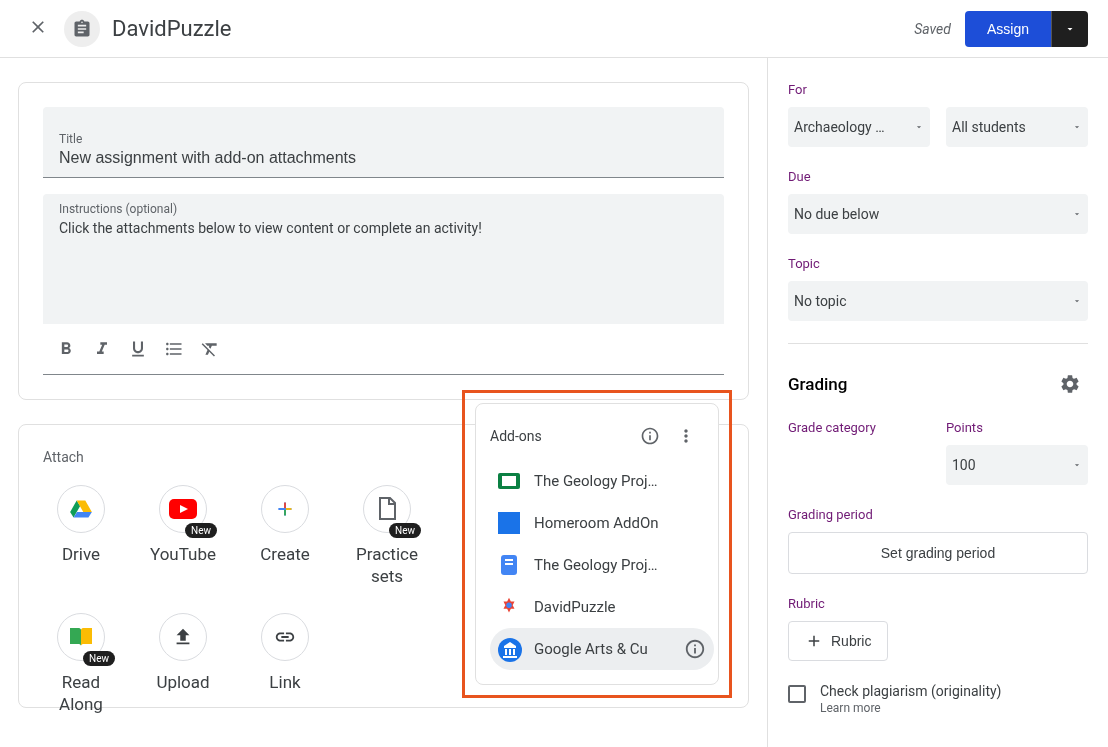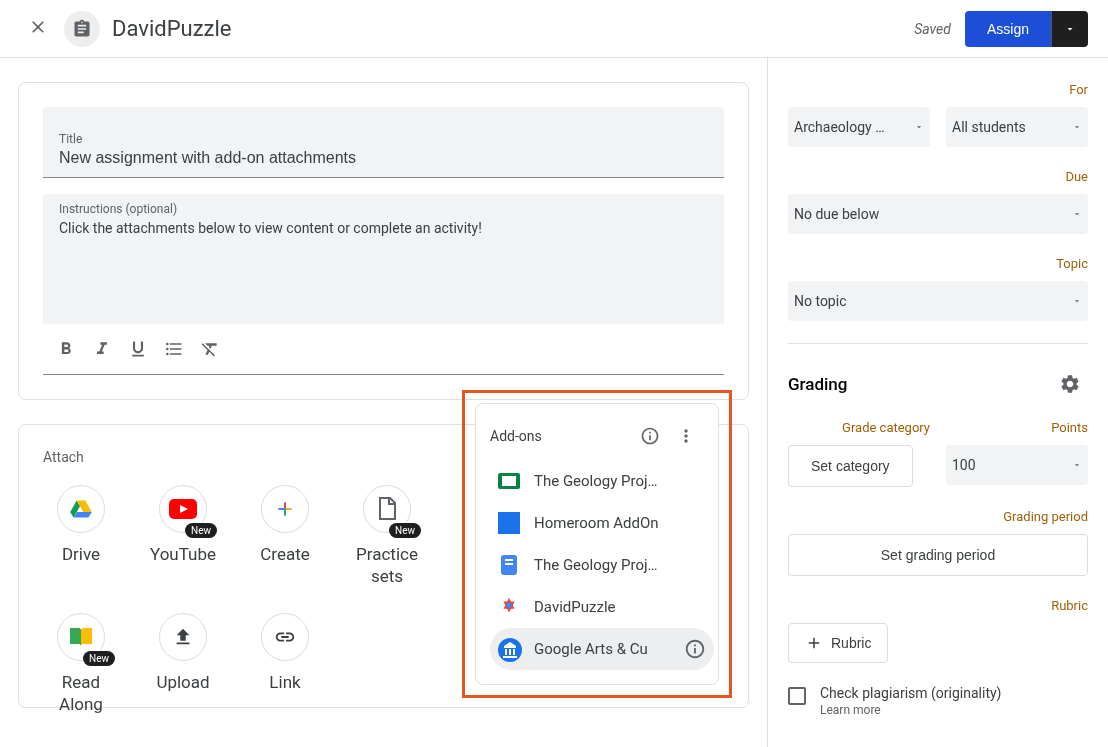--- a/index.html
+++ b/index.html
@@ -56,21 +56,21 @@
 .addons-list::-webkit-scrollbar { width: 10px; }
 .addons-list::-webkit-scrollbar-thumb { background: #bbb; border-radius: 5px; }
 .addon-item { display: flex; align-items: center; padding: 10px 8px; border-radius: 22px; cursor: pointer; gap: 14px; }
 .addon-item.hover { background: #eceef0; }
 .addon-icon { width: 22px; height: 22px; flex-shrink: 0; }
 .addon-label { font-size: 15px; color: #3c4043; white-space: nowrap; overflow: hidden; text-overflow: ellipsis; flex: 1; }
 .addon-info { width: 22px; height: 22px; flex-shrink: 0; color: #5f6368; }
 
 
 .side-section { margin-bottom: 22px; }
-.side-label { font-size: 13px; color: #a16207; margin-bottom: 10px; text-align: right; }
+.side-label { font-size: 13px; color: #701a75; margin-bottom: 10px; }
 .side-row { display: flex; gap: 16px; }
 .side-select { background: #f1f3f4; border: none; border-radius: 4px; padding: 12px 6px; font-size: 14px; color: #3c4043; cursor: pointer; display: flex; align-items: center; justify-content: space-between; flex: 1; min-width: 0; text-align: right; }
 .side-select-text { white-space: nowrap; overflow: hidden; text-overflow: ellipsis; }
 .outline-btn { border: 1px solid #dadce0; background: #fff; border-radius: 4px; padding: 12px 22px; font-size: 14px; color: #3c4043; cursor: pointer; font-weight: 500; }
 .side-divider { border: none; border-top: 1px solid #e0e0e0; margin: 6px 0 22px; }
 .grading-header { display: flex; justify-content: space-between; align-items: center; margin-bottom: 18px; }
 .grading-title { font-size: 17px; font-weight: 500; color: #000000; }
 .full-width-btn { width: 100%; text-align: center; }
 .rubric-btn { border: 1px solid #dadce0; background: #fff; border-radius: 4px; padding: 10px 16px; font-size: 14px; color: #3c4043; cursor: pointer; font-weight: 500; display: inline-flex; align-items: center; gap: 8px; }
 .checkbox-row { display: flex; gap: 14px; align-items: flex-start; }
@@ -273,21 +273,20 @@
         <svg width="22" height="22" viewBox="0 0 24 24">
             <path fill="currentColor" d="M19.14 12.94c.04-.3.06-.61.06-.94 0-.32-.02-.64-.07-.94l2.03-1.58c.18-.14.23-.41.12-.61l-1.92-3.32c-.12-.22-.37-.29-.59-.22l-2.39.96c-.5-.38-1.03-.7-1.62-.94l-.36-2.54c-.04-.24-.24-.41-.48-.41h-3.84c-.24 0-.43.17-.47.41l-.36 2.54c-.59.24-1.13.57-1.62.94l-2.39-.96c-.22-.08-.47 0-.59.22L2.74 8.87c-.12.21-.08.47.12.61l2.03 1.58c-.05.3-.09.63-.09.94s.02.64.07.94l-2.03 1.58c-.18.14-.23.41-.12.61l1.92 3.32c.12.22.37.29.59.22l2.39-.96c.5.38 1.03.7 1.62.94l.36 2.54c.05.24.24.41.48.41h3.84c.24 0 .44-.17.47-.41l.36-2.54c.59-.24 1.13-.56 1.62-.94l2.39.96c.22.08.47 0 .59-.22l1.92-3.32c.12-.22.07-.47-.12-.61l-2.01-1.58zM12 15.6c-1.98 0-3.6-1.62-3.6-3.6s1.62-3.6 3.6-3.6 3.6 1.62 3.6 3.6-1.62 3.6-3.6 3.6z"></path>
           </svg>
       </button>
     </div>
 
     <div class="side-section">
       <div class="side-row">
         <div style="flex:1;">
           <div class="side-label">Grade category</div>
-          <button class="outline-btn">Set category</button>
         </div>
         <div style="flex:1;">
           <div class="side-label">Points</div>
           <div class="side-select">
             <span>100</span>
             <svg class="dropdown-arrow" viewBox="0 0 24 24">
                 <path fill="#5f6368" d="M7 10l5 5 5-5z"></path>
               </svg>
           </div>
         </div>

